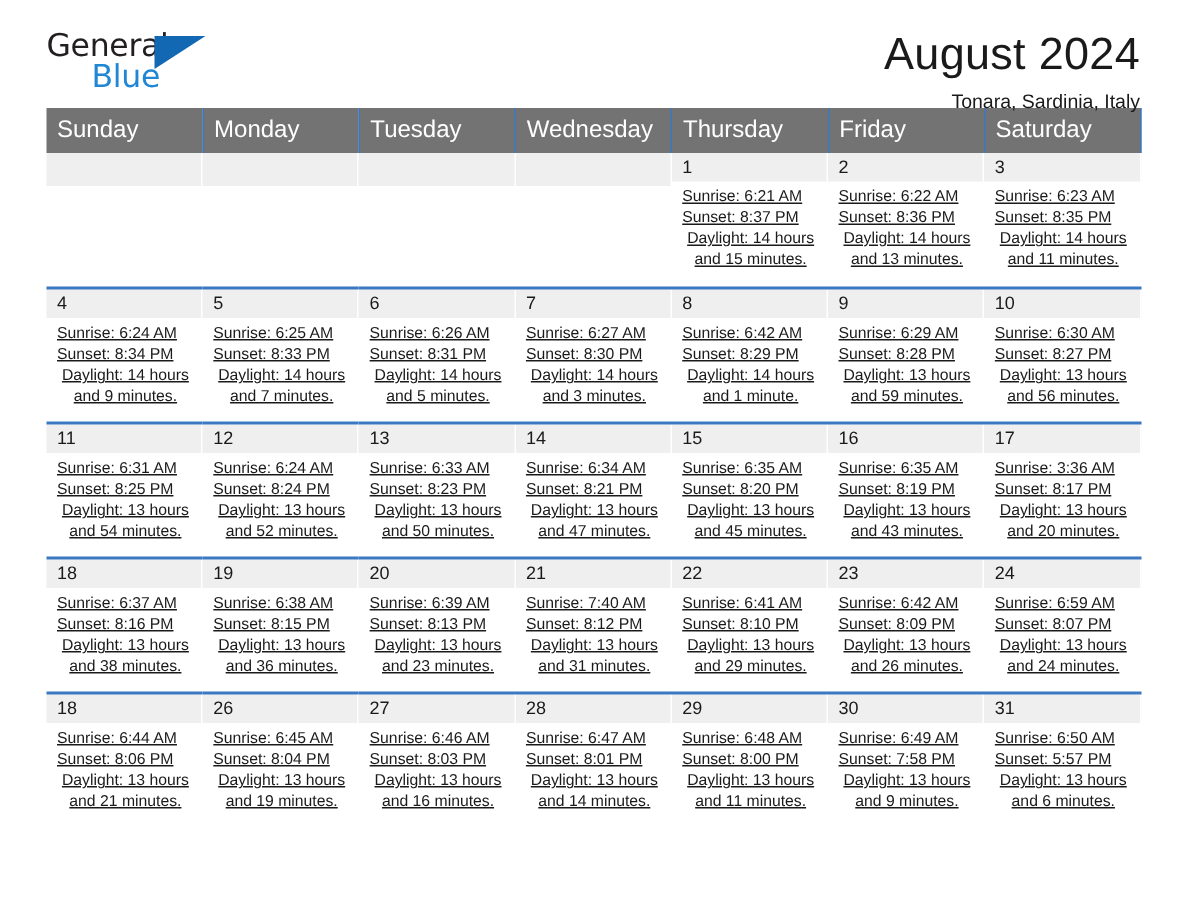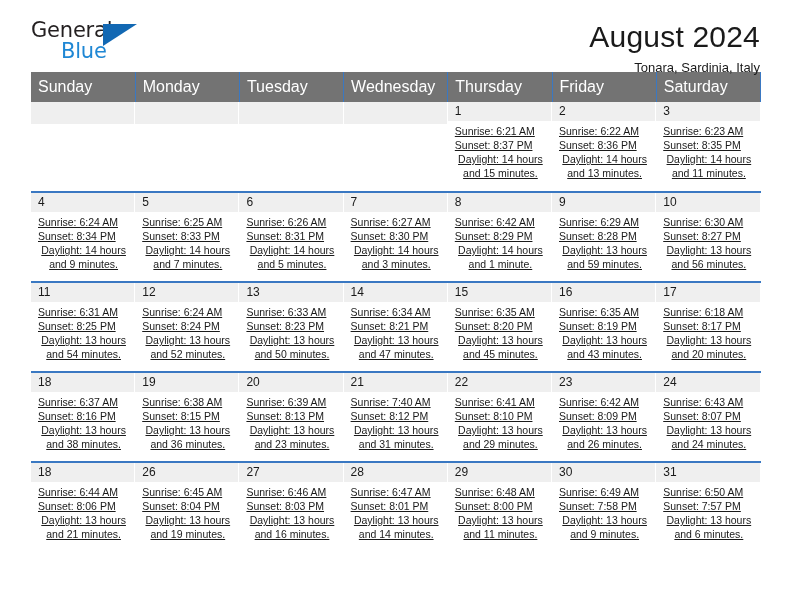--- a/index.html
+++ b/index.html
@@ -318,21 +318,21 @@
             <div class="daynum">16</div>
             <div class="info">
               <div>Sunrise: 6:35 AM</div>
               <div>Sunset: 8:19 PM</div>
               <div class="daylight">Daylight: 13 hours and 43 minutes.</div>
             </div>
           </td>
           <td class="cell-inner">
             <div class="daynum">17</div>
             <div class="info">
-              <div>Sunrise: 6:18 AM</div>
+              <div>Sunrise: 3:36 AM</div>
               <div>Sunset: 8:17 PM</div>
               <div class="daylight">Daylight: 13 hours and 20 minutes.</div>
             </div>
           </td>
         </tr>
         <tr>
           <td class="cell-inner">
             <div class="daynum">18</div>
             <div class="info">
               <div>Sunrise: 6:37 AM</div>
@@ -376,21 +376,21 @@
             <div class="daynum">23</div>
             <div class="info">
               <div>Sunrise: 6:42 AM</div>
               <div>Sunset: 8:09 PM</div>
               <div class="daylight">Daylight: 13 hours and 26 minutes.</div>
             </div>
           </td>
           <td class="cell-inner">
             <div class="daynum">24</div>
             <div class="info">
-              <div>Sunrise: 6:43 AM</div>
+              <div>Sunrise: 6:59 AM</div>
               <div>Sunset: 8:07 PM</div>
               <div class="daylight">Daylight: 13 hours and 24 minutes.</div>
             </div>
           </td>
         </tr>
         <tr>
           <td class="cell-inner">
             <div class="daynum">18</div>
             <div class="info">
               <div>Sunrise: 6:44 AM</div>
@@ -435,21 +435,21 @@
             <div class="info">
               <div>Sunrise: 6:49 AM</div>
               <div>Sunset: 7:58 PM</div>
               <div class="daylight">Daylight: 13 hours and 9 minutes.</div>
             </div>
           </td>
           <td class="cell-inner">
             <div class="daynum">31</div>
             <div class="info">
               <div>Sunrise: 6:50 AM</div>
-              <div>Sunset: 7:57 PM</div>
+              <div>Sunset: 5:57 PM</div>
               <div class="daylight">Daylight: 13 hours and 6 minutes.</div>
             </div>
           </td>
         </tr>
       </tbody>
   </table>
 
 </div>
 
 </body></html>

